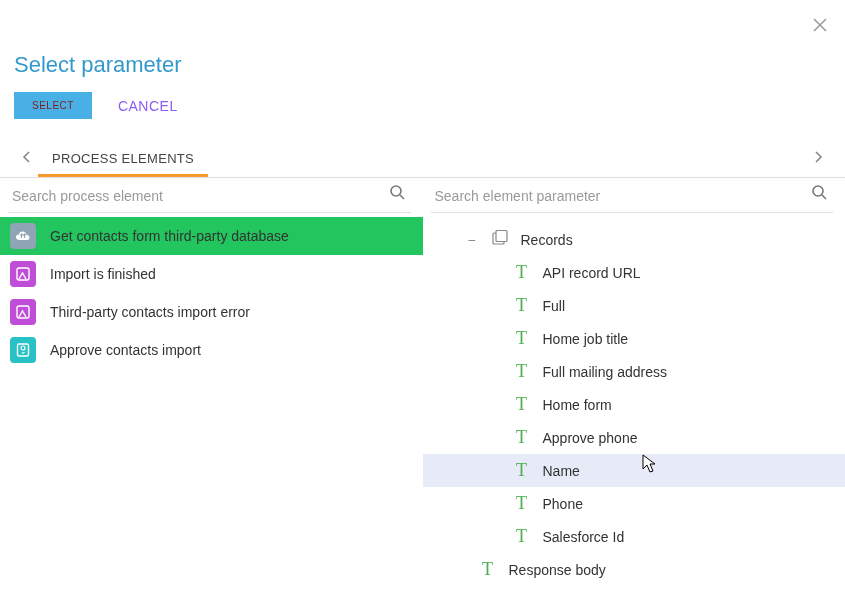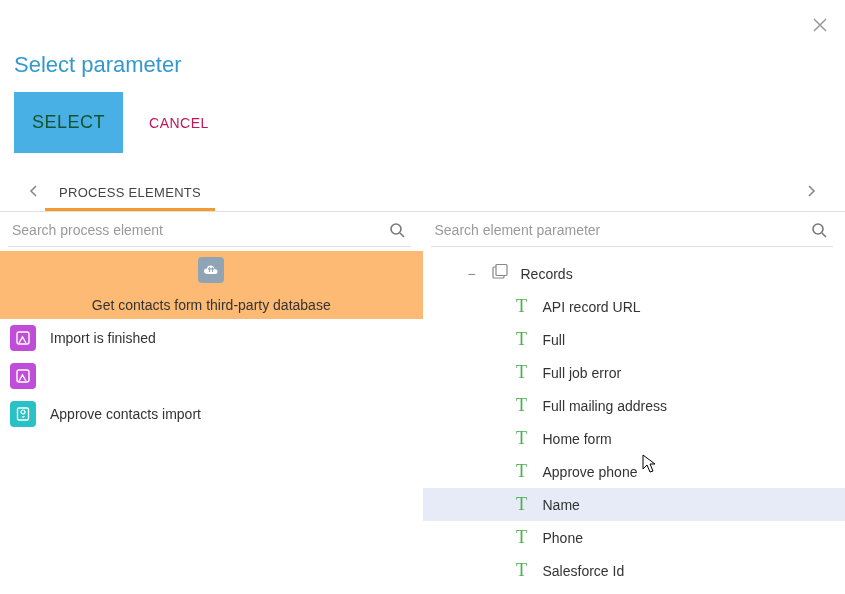--- a/index.html
+++ b/index.html
@@ -1,36 +1,36 @@
 <!DOCTYPE html>
 <html><head>
   <meta charset="utf-8">
   <style>
     * { box-sizing: border-box; margin: 0; padding: 0; font-family: "Segoe UI", Arial, sans-serif; }
     body { width: 845px; height: 594px; background: #fff; position: relative; overflow: hidden; }
     .dialog-title { font-size: 22px; font-weight: 300; color: #3399cc; padding: 12px 14px 8px 14px; margin-top: 40px; }
     .close-btn { position: absolute; top: 16px; right: 18px; font-size: 18px; color: #999; cursor: pointer; }
     .actions { padding: 6px 14px 22px 14px; display: flex; align-items: center; gap: 26px; }
-    .btn-primary { background: #49b0e6; color: #14532d; border: none; font-size: 18px; padding: 20px 18px; cursor: pointer; letter-spacing: .5px; }
-    .btn-link { color: #be185d; border: none; background: none; font-size: 14px; cursor: pointer; letter-spacing: .5px; }
-    .tabbar { display: flex; align-items: center; border-bottom: 1px solid #e0e0e0; padding: 0 23px; position: relative; }
+    .btn-primary { background: #49b0e6; color: #7f1d1d; border: none; font-size: 10px; padding: 8px 18px; cursor: pointer; letter-spacing: .5px; }
+    .btn-link { color: #8b5cf6; border: none; background: none; font-size: 14px; cursor: pointer; letter-spacing: .5px; }
+    .tabbar { display: flex; align-items: center; border-bottom: 1px solid #e0e0e0; padding: 0 16px; position: relative; }
     .tabbar .chev { color: #888; font-size: 16px; padding: 4px 6px; cursor: pointer; }
     .tabbar .chev.right { margin-left: auto; }
     .tab { font-size: 13px; letter-spacing: .3px; padding: 10px 14px 8px 14px; cursor: pointer; color: #3e68c0; border-bottom: 3px solid transparent; }
     .tab.active { color: #444; border-bottom-color: #f59a2f; }
     .panels { display: flex; width: 100%; }
     .panel { flex: 1 1 50%; min-width: 0; }
     .panel.left { border-right: 0px solid transparent; }
-    .searchbar { display: flex; align-items: flex-end; border-bottom: 1px solid #e0e0e0; margin: 0 12px 0 8px; padding: 6px 2px 4px 2px; }
+    .searchbar { display: flex; align-items: flex-start; border-bottom: 1px solid #e0e0e0; margin: 0 12px 0 8px; padding: 6px 2px 4px 2px; }
     .searchbar input { flex: 1; border: none; outline: none; font-size: 14px; color: #777; padding: 4px 2px; background: transparent; }
     .searchbar input::placeholder { color: #9a9a9a; }
     .searchbar .mag { color: #777; font-size: 16px; padding: 0 4px; }
     .element-list { padding: 4px 0 0 0; }
     .el-row { display: flex; align-items: center; gap: 14px; padding: 6px 10px; cursor: pointer; font-size: 14px; color: #333; }
-    .el-row.active { background: #fdba74; flex-direction: column; }
+    .el-row.active { background: #22c55e; }
     .el-row .label { flex: 1; white-space: nowrap; overflow: hidden; text-overflow: ellipsis; }
     .icn { width: 26px; height: 26px; border-radius: 4px; display: flex; align-items: center; justify-content: center; flex: 0 0 26px; }
     .icn svg { display: block; }
     .ic-cloud { background: #8fa4b5; }
     .ic-magenta { background: #c04dd8; }
     .ic-teal { background: #28c1c5; }
     
     .tree { padding: 10px 0 0 0; }
     .tree-row { display: flex; align-items: center; gap: 12px; padding: 6px 10px 6px 0; cursor: pointer; font-size: 14px; color: #333; }
     .tree-row.active { background: #e7ebf7; }
@@ -100,20 +100,21 @@
           </span>
           <span class="label">Import is finished</span>
         </div>
         <div class="el-row">
           <span class="icn ic-magenta">
             <svg width="18" height="18" viewBox="0 0 18 18">
               <rect x="3" y="3" width="12" height="12" rx="2" fill="none" stroke="#fff" stroke-width="1.4"></rect>
               <path d="M5 14 L8.5 8 L12 14" fill="none" stroke="#fff" stroke-width="1.4"></path>
             </svg>
           </span>
+          <span class="label">Third-party contacts import error</span>
         </div>
         <div class="el-row">
           <span class="icn ic-teal">
             <svg width="18" height="18" viewBox="0 0 18 18">
               <rect x="3.5" y="3" width="11" height="12" rx="1.5" fill="none" stroke="#fff" stroke-width="1.4"></rect>
               <circle cx="9" cy="7" r="2" fill="none" stroke="#fff" stroke-width="1.2"></circle>
               <path d="M8 11.5 Q9 13 10.5 11" fill="none" stroke="#fff" stroke-width="1.2"></path>
             </svg>
           </span>
           <span class="label">Approve contacts import</span>
@@ -150,21 +151,21 @@
             <span>API record URL</span>
           </div>
           <div class="tree-row">
             <span class="indent" style="width:78px;"></span>
             <span class="t-letter">T</span>
             <span>Full</span>
           </div>
           <div class="tree-row">
             <span class="indent" style="width:78px;"></span>
             <span class="t-letter">T</span>
-            <span>Full job error</span>
+            <span>Home job title</span>
           </div>
           <div class="tree-row">
             <span class="indent" style="width:78px;"></span>
             <span class="t-letter">T</span>
             <span>Full mailing address</span>
           </div>
           <div class="tree-row">
             <span class="indent" style="width:78px;"></span>
             <span class="t-letter">T</span>
             <span>Home form</span>

